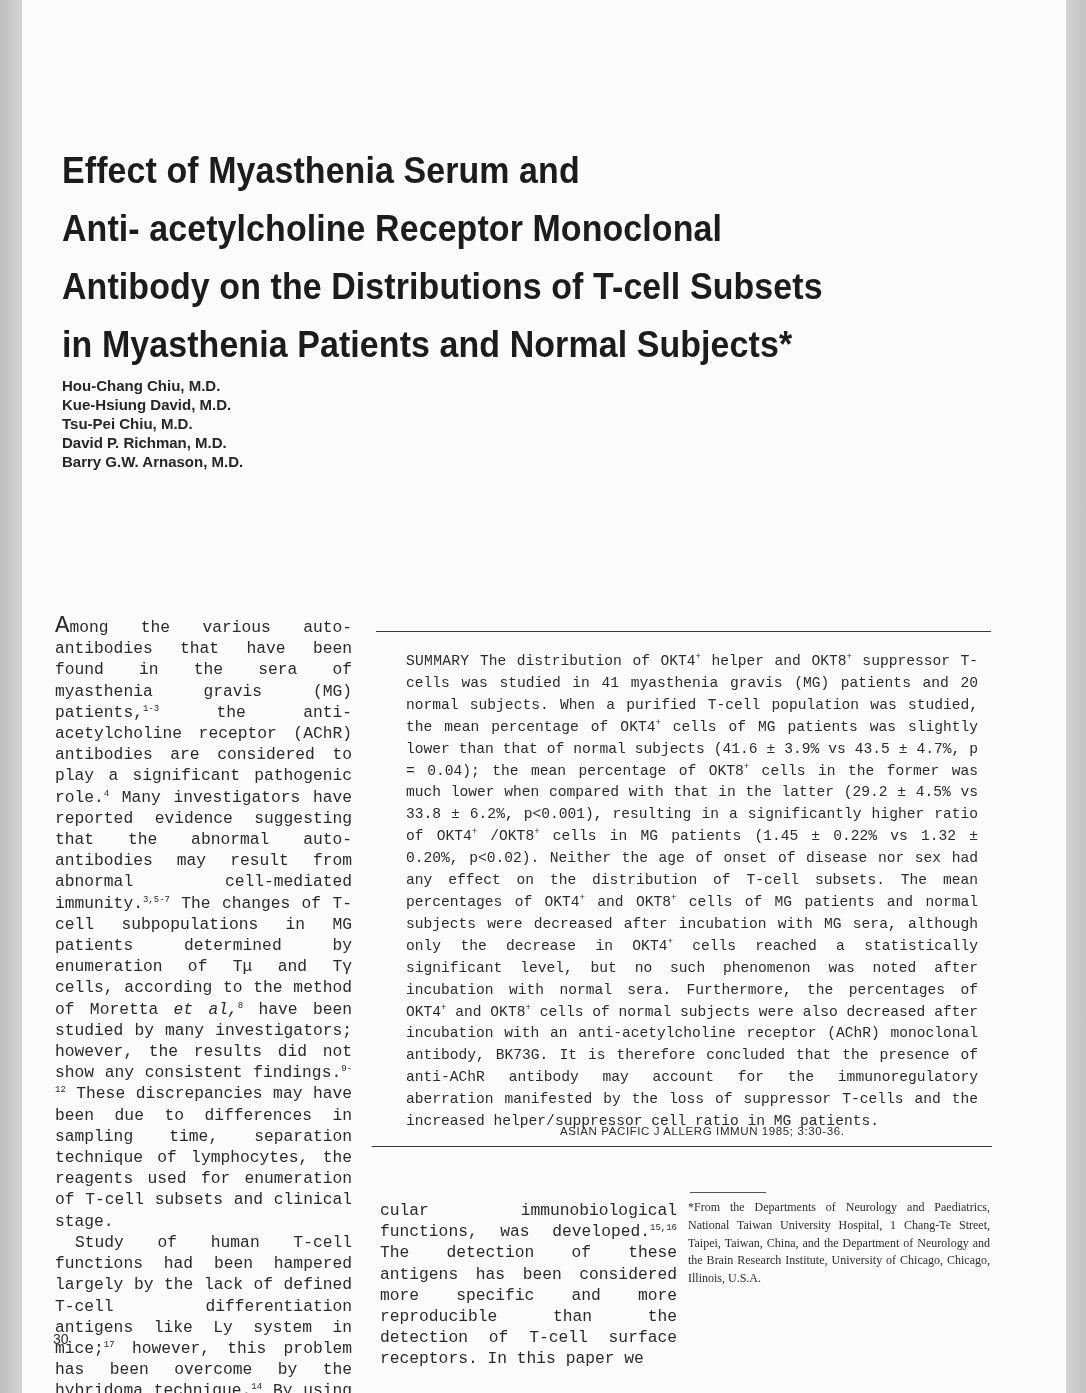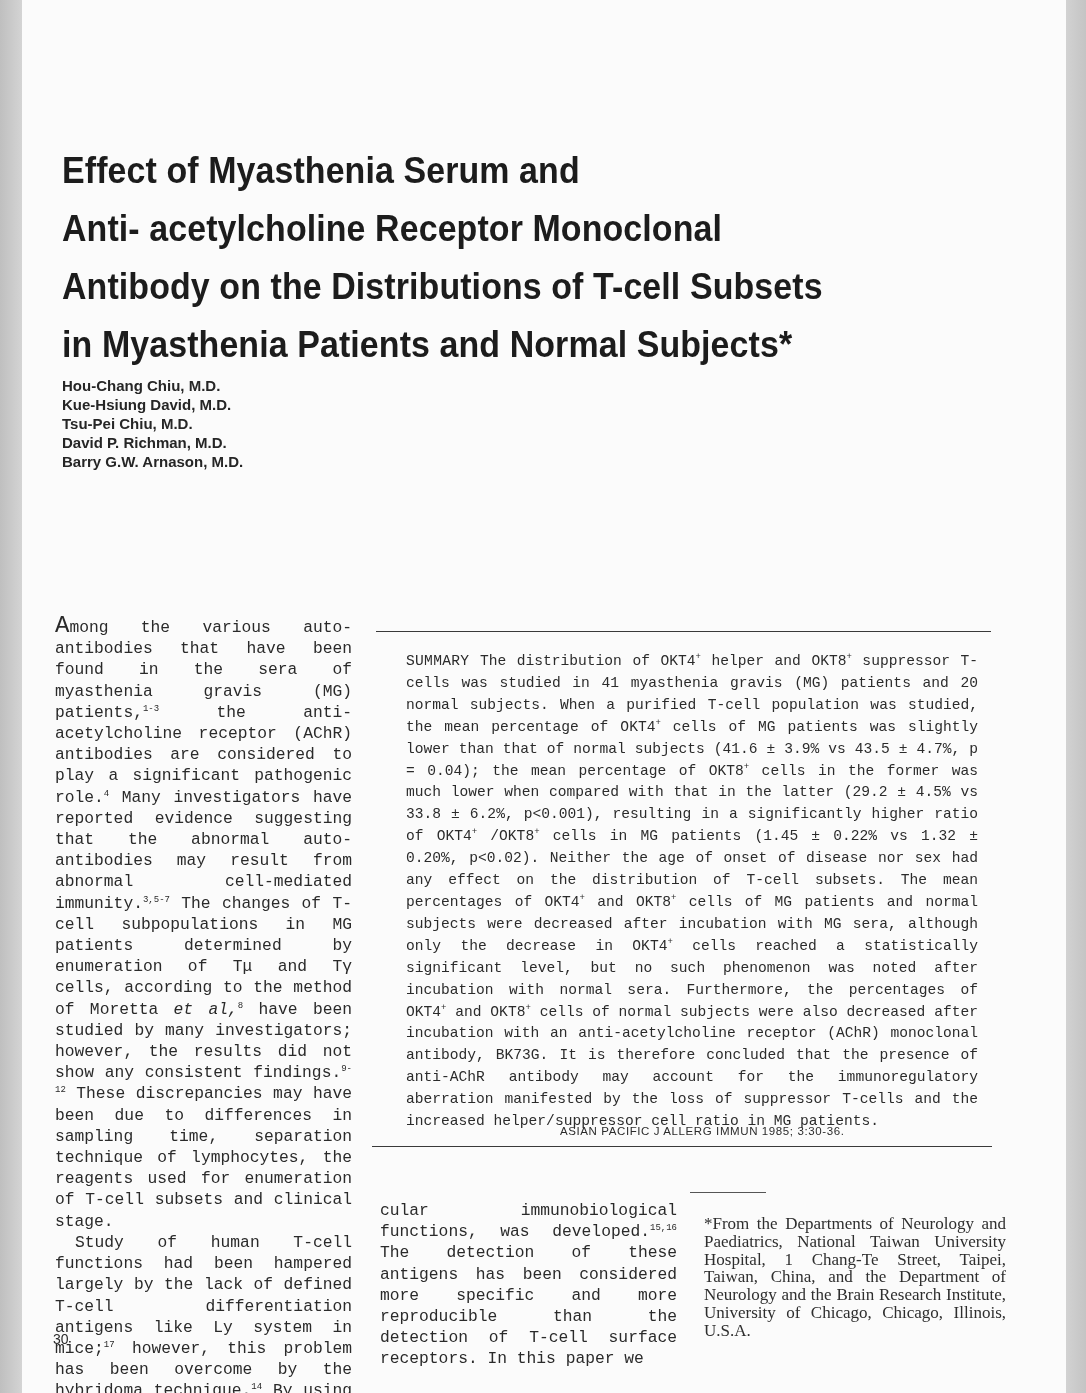--- a/index.html
+++ b/index.html
@@ -132,25 +132,25 @@
       top: 1192px;
       width: 76px;
       border-top: 1px solid #555;
     }
     .footnote {
       position: absolute;
       left: 688px;
       top: 1199px;
       width: 302px;
       font-family: "Liberation Serif", serif;
-      font-size: 17px;
+      font-size: 12px;
       line-height: 17.8px;
       color: #2e2e2e;
       text-align: justify;
-      margin: 16px;
+      margin: 0;
     }
     .page-number {
       position: absolute;
       left: 53px;
       top: 1331px;
       font-family: "Liberation Sans", sans-serif;
       font-size: 14px;
       color: #2b2b2b;
     }
   </style>

